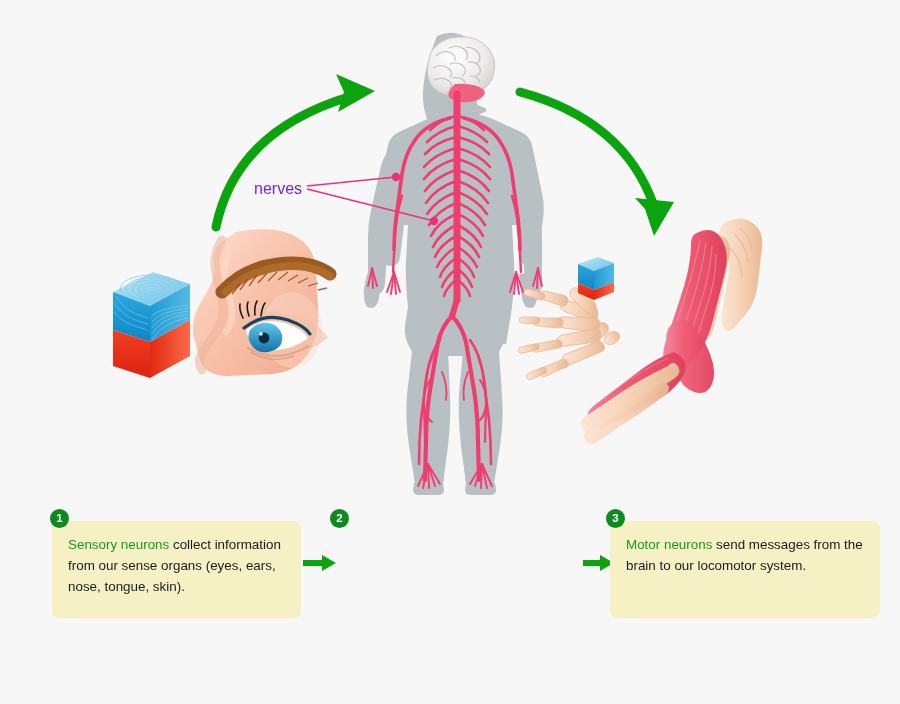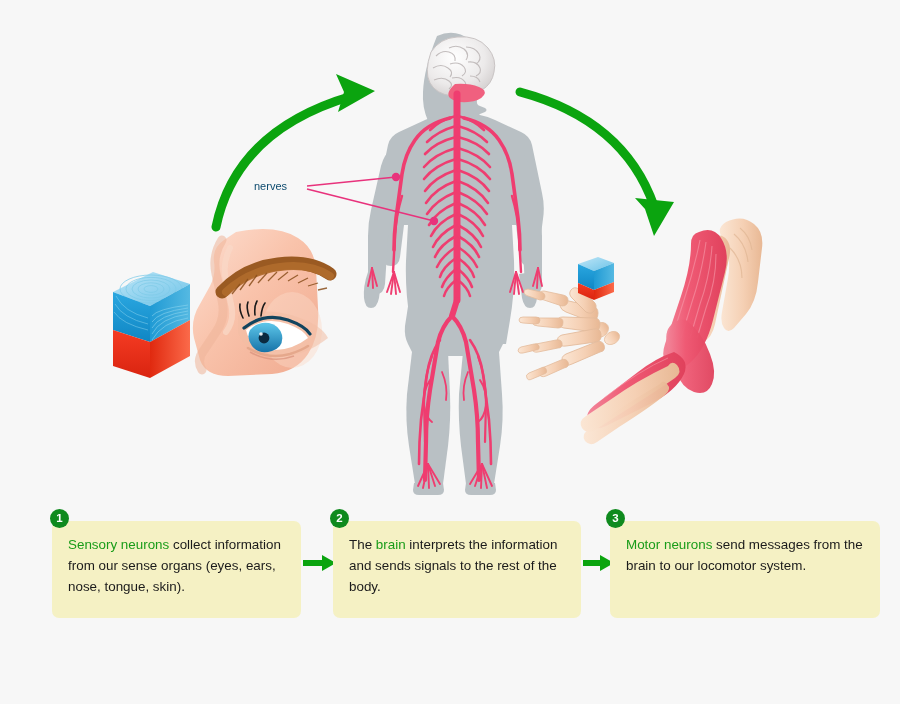--- a/index.html
+++ b/index.html
@@ -65,22 +65,22 @@
   #box3 { left: 610px; top: 521px; width: 270px; height: 97px; }
   #badge1 { left: 50px;  top: 509px; }
   #badge2 { left: 330px; top: 509px; }
   #badge3 { left: 606px; top: 509px; }
 
   
   #nerves-label {
     position: absolute;
     left: 254px;
     top: 180px;
-    font-size: 11px;
-    color: #0c4a6e;
+    font-size: 16px;
+    color: #6d28d9;
     font-family: "Liberation Sans", sans-serif;
     white-space: nowrap;
   }
 </style>
 </head>
 <body>
 
 <div id="stage">
 
   <svg class="layer" viewBox="0 0 900 704">
@@ -487,23 +487,20 @@
     </g>
   </svg>
 
   <div id="nerves-label">nerves</div>
 
   <div class="step-box" id="box1">
     <p class="step-text"><span class="hl">Sensory neurons</span><span> collect information from our sense organs (eyes, ears, nose, tongue, skin).</span></p>
   </div>
   <div class="step-badge" id="badge1">1</div>
 
-  <div class="step-box" id="box2">
-    <p class="step-text"><span>The </span><span class="hl">brain</span><span> interprets the information and sends signals to the rest of the body.</span></p>
-  </div>
   <div class="step-badge" id="badge2">2</div>
 
   <div class="step-box" id="box3">
     <p class="step-text"><span class="hl">Motor neurons</span><span> send messages from the brain to our locomotor system.</span></p>
   </div>
   <div class="step-badge" id="badge3">3</div>
 
 </div>
 
 </body></html>

